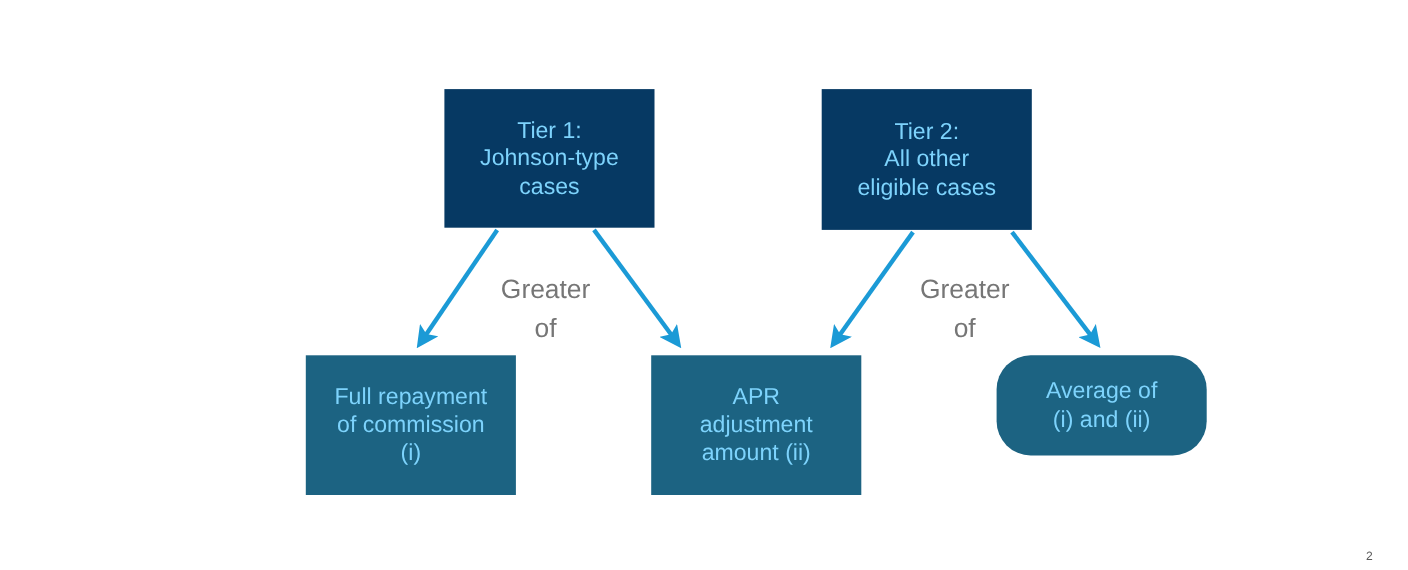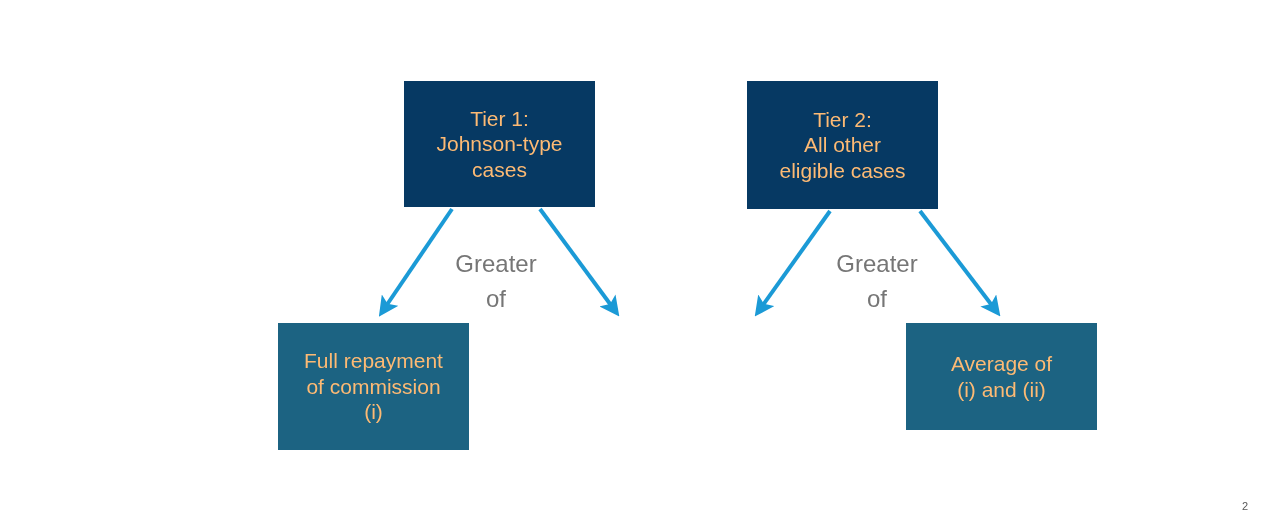--- a/index.html
+++ b/index.html
@@ -28,21 +28,21 @@
     width: 1280px;
     height: 518px;
     pointer-events: none;
   }
   .node {
     position: absolute;
     display: flex;
     align-items: center;
     justify-content: center;
     text-align: center;
-    color: #fdba74;
+    color: #7dd3fc;
     box-sizing: border-box;
     padding: 4px 2px;
   }
   .node .node-text {
     display: block;
     width: 100%;
     white-space: pre-line;
     line-height: 1.22;
   }
   .tier-node {
@@ -52,21 +52,21 @@
   .outcome-node {
     background: #1c6382;
     font-size: 21px;
   }
   
   #node-tier1 { left: 404px; top: 81px; width: 191px; height: 126px; }
   #node-tier2 { left: 747px; top: 81px; width: 191px; height: 128px; }
   
   #node-full-repayment { left: 278px; top: 323px; width: 191px; height: 127px; }
   #node-apr-adjustment { left: 592px; top: 323px; width: 191px; height: 127px; }
-  #node-average        { left: 906px; top: 323px; width: 191px; height: 107px; }
+  #node-average        { left: 906px; top: 323px; width: 191px; height: 91px; border-radius: 31px; }
 
   .edge-label {
     position: absolute;
     color: #767676;
     font-size: 24px;
     line-height: 1.45;
     text-align: center;
     white-space: pre-line;
     width: 150px;
   }
@@ -114,20 +114,25 @@
 All other
 eligible cases</span>
   </div>
 
   <div class="node outcome-node" id="node-full-repayment">
     <span class="node-text">Full repayment
 of commission
 (i)</span>
   </div>
 
+  <div class="node outcome-node" id="node-apr-adjustment">
+    <span class="node-text">APR
+adjustment
+amount (ii)</span>
+  </div>
 
   <div class="node outcome-node" id="node-average">
     <span class="node-text">Average of
 (i) and (ii)</span>
   </div>
 
   <div class="edge-label" id="edge-label-tier1">Greater
 of</div>
 
   <div class="edge-label" id="edge-label-tier2">Greater

